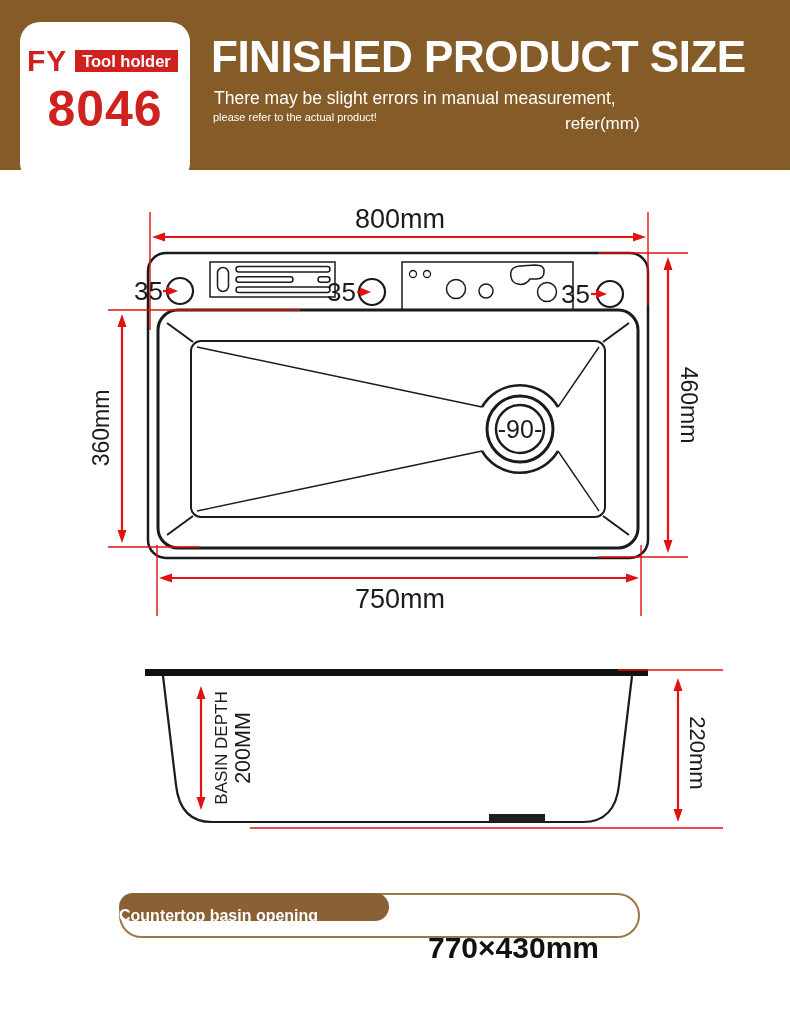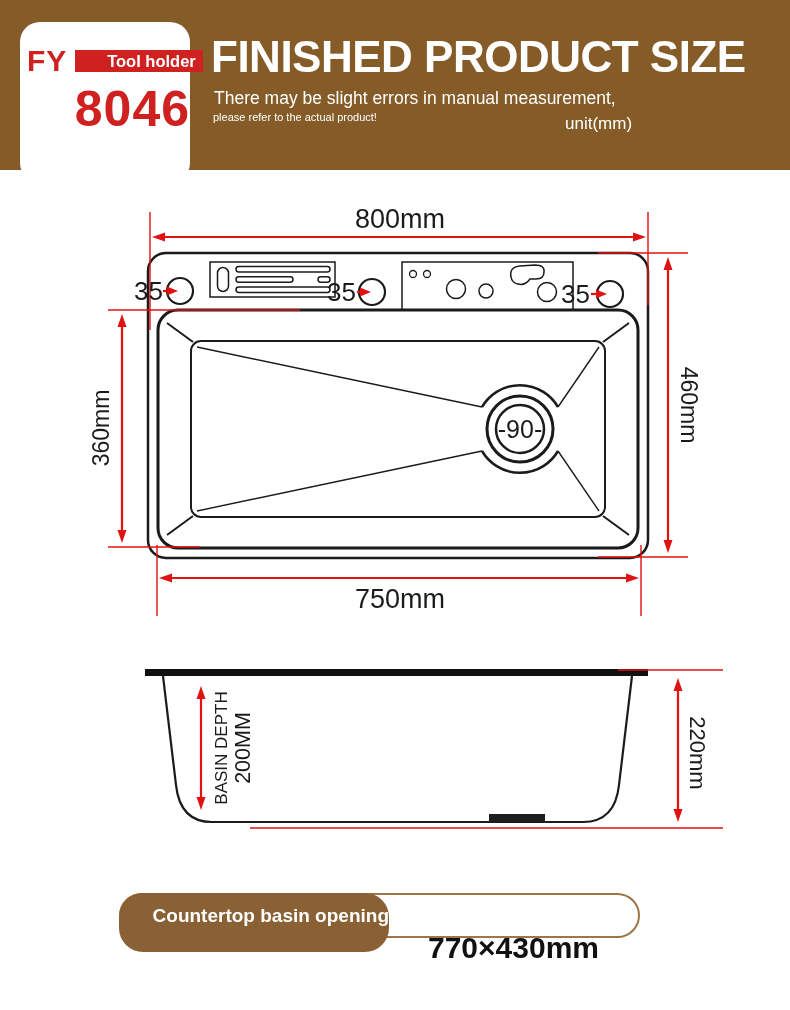--- a/index.html
+++ b/index.html
@@ -8,57 +8,57 @@
   .stage { position:absolute; left:0; top:0; width:790px; height:1010px; background:#fff; }
 
   
   .header { position:absolute; left:0; top:0; width:790px; height:170px; background:#855C28; }
   .logo-card { position:absolute; left:20px; top:22px; width:170px; height:161px;
                background:#fff; border-radius:20px; }
   .logo-fy { position:absolute; left:7px; top:22px; font-size:30px; font-weight:bold;
              color:#CF2120; letter-spacing:1px; }
   .logo-tag { position:absolute; left:55px; top:28px; width:103px; height:22px;
               background:#CF2120; color:#fff; font-size:16.5px; font-weight:bold;
-              text-align:center; line-height:22px;padding-left:25px; }
-  .logo-model { position:absolute; left:0; top:58px; width:170px; text-align:right;
+              text-align:center; line-height:22px; }
+  .logo-model { position:absolute; left:0; top:58px; width:170px; text-align:center;
                 font-size:50px; font-weight:bold; color:#CF2120; letter-spacing:1px; }
   .hdr-title { position:absolute; left:211px; top:32px; font-size:44px; font-weight:bold;
                color:#fff; letter-spacing:-0.5px; white-space:nowrap; }
   .hdr-sub1 { position:absolute; left:214px; top:88px; font-size:17.5px; color:#fff; white-space:nowrap; }
   .hdr-sub2 { position:absolute; left:202px; top:111px; font-size:11px; color:#fff; white-space:nowrap;margin-left:11px; }
   .hdr-unit { position:absolute; left:565px; top:114px; font-size:17px; color:#fff; }
 
   
   svg.diagram { position:absolute; left:0; top:0; width:790px; height:1010px; }
   svg.diagram text { font-family:"Liberation Sans", sans-serif; fill:#1b1b1b; }
 
   
   .badge { position:absolute; left:119px; top:893px; width:521px; height:45px;
            border:2px solid #9c7647; border-radius:24px; background:#fff; box-sizing:border-box; }
-  .badge-label { position:absolute; left:-2px; top:-2px; width:270px; height:59px;
+  .badge-label { position:absolute; left:-2px; top:-2px; width:270px; height:28px;
                  background:#8A6134; border-radius:24px; color:#fff; font-weight:bold;
-                 font-size:19px; text-align:right; line-height:45px; }
+                 font-size:16px; text-align:left; line-height:45px; }
   .badge-value { position:absolute; left:268px; right:0; top:0; height:41px;
                  text-align:center; line-height:41px; font-size:30px; font-weight:bold; color:#111;margin-top:32px; }
 </style>
 </head>
 <body>
 
 <div class="stage">
 
   <div class="header">
     <div class="logo-card">
       <span class="logo-fy">FY</span>
       <span class="logo-tag">Tool holder</span>
       <div class="logo-model">8046</div>
     </div>
     <div class="hdr-title">FINISHED PRODUCT SIZE</div>
     <div class="hdr-sub1">There may be slight errors in manual measurement,</div>
     <div class="hdr-sub2">please refer to the actual product!</div>
-    <div class="hdr-unit">unit(mm)</div>
+    <div class="hdr-unit">refer(mm)</div>
   </div>
 
   <svg class="diagram" viewBox="0 0 790 1010">
 
     <g fill="none" stroke="#1b1b1b">
 
       <rect x="148" y="253" width="500" height="305" rx="18" stroke-width="2.5"></rect>
 
       <g stroke-width="1.5">
         <rect x="210" y="262" width="125" height="35"></rect>

